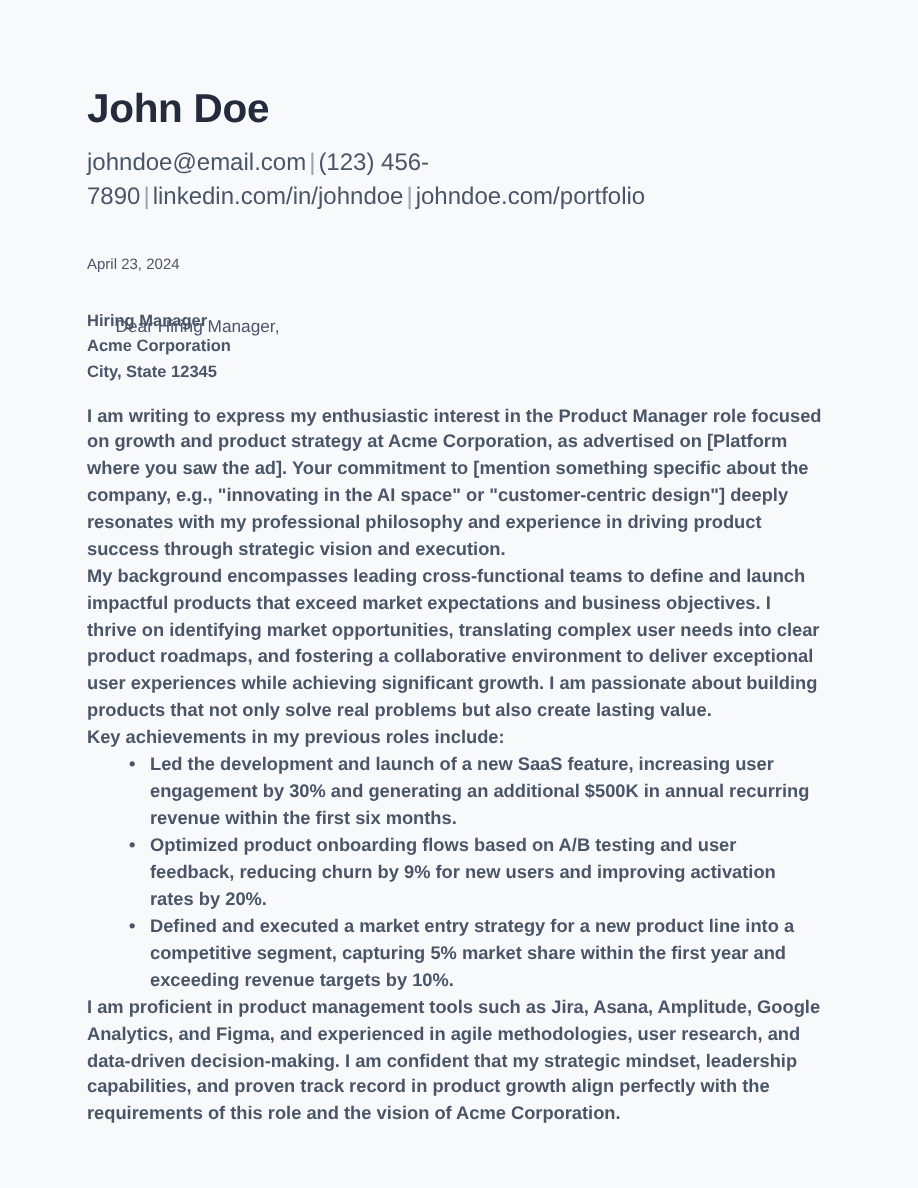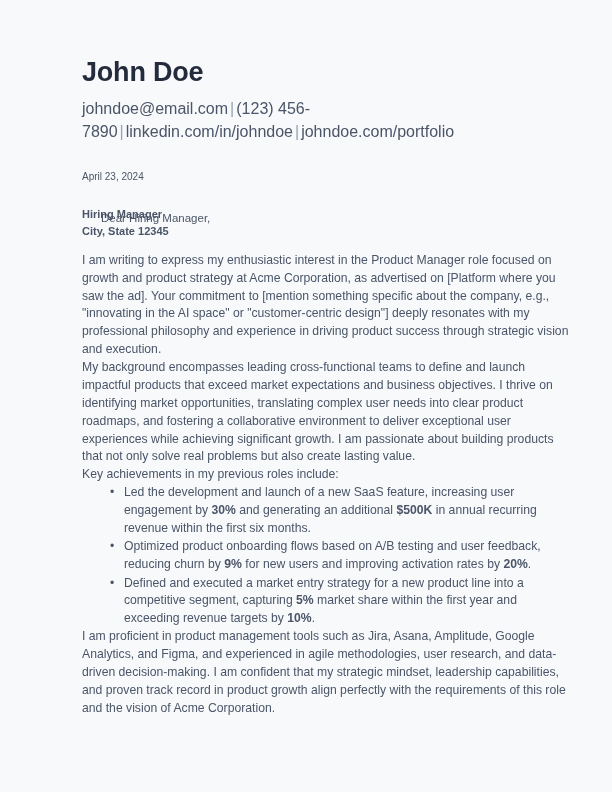--- a/index.html
+++ b/index.html
@@ -12,21 +12,21 @@
     background: #f8f9fb;
     font-family: "Liberation Sans", sans-serif;
     color: #4a5568;
     overflow: hidden;
   }
   .page {
     position: relative;
     width: 504px;
     height: 792px;
     box-sizing: border-box;
-    padding: 0 82px;
+    padding: 0 58px;
   }
   .content {
     position: relative;
     width: 490px;
   }
 
   
   .name-heading {
     margin: 0;
     padding-top: 57px;
@@ -74,20 +74,21 @@
     color: #4a5568;
     white-space: nowrap;
     z-index: 3;
     margin-left: 19px;
   }
 
   
   .body-block {
     position: relative;
     margin-top: 12px;
+    font-weight: bold;
   }
   p.para {
     margin: 0;
     font-size: 12.2px;
     line-height: 1.465;
     color: #4a5568;
     text-align: left;
   }
   p.para + p.para { margin-top: 0; }
 
@@ -124,20 +125,21 @@
     <h1 class="name-heading">John Doe</h1>
 
     <div class="contact-line">
       <span>johndoe@email.com</span><span class="contact-sep">|</span><span>(123) 456-7890</span><span class="contact-sep">|</span><span>linkedin.com/in/johndoe</span><span class="contact-sep">|</span><span>johndoe.com/portfolio</span>
     </div>
 
     <div class="date-line">April 23, 2024</div>
 
     <div class="address-block">
       <div>Hiring Manager</div>
+      <div>Acme Corporation</div>
       <div>City, State 12345</div>
     </div>
 
     <div class="salutation">Dear Hiring Manager,</div>
 
     <div class="body-block">
 
       <p class="para">I am writing to express my enthusiastic interest in the Product Manager role focused on growth and product strategy at Acme Corporation, as advertised on [Platform where you saw the ad]. Your commitment to [mention something specific about the company, e.g., "innovating in the AI space" or "customer-centric design"] deeply resonates with my professional philosophy and experience in driving product success through strategic vision and execution.</p>
 
       <p class="para">My background encompasses leading cross-functional teams to define and launch impactful products that exceed market expectations and business objectives. I thrive on identifying market opportunities, translating complex user needs into clear product roadmaps, and fostering a collaborative environment to deliver exceptional user experiences while achieving significant growth. I am passionate about building products that not only solve real problems but also create lasting value.</p>

